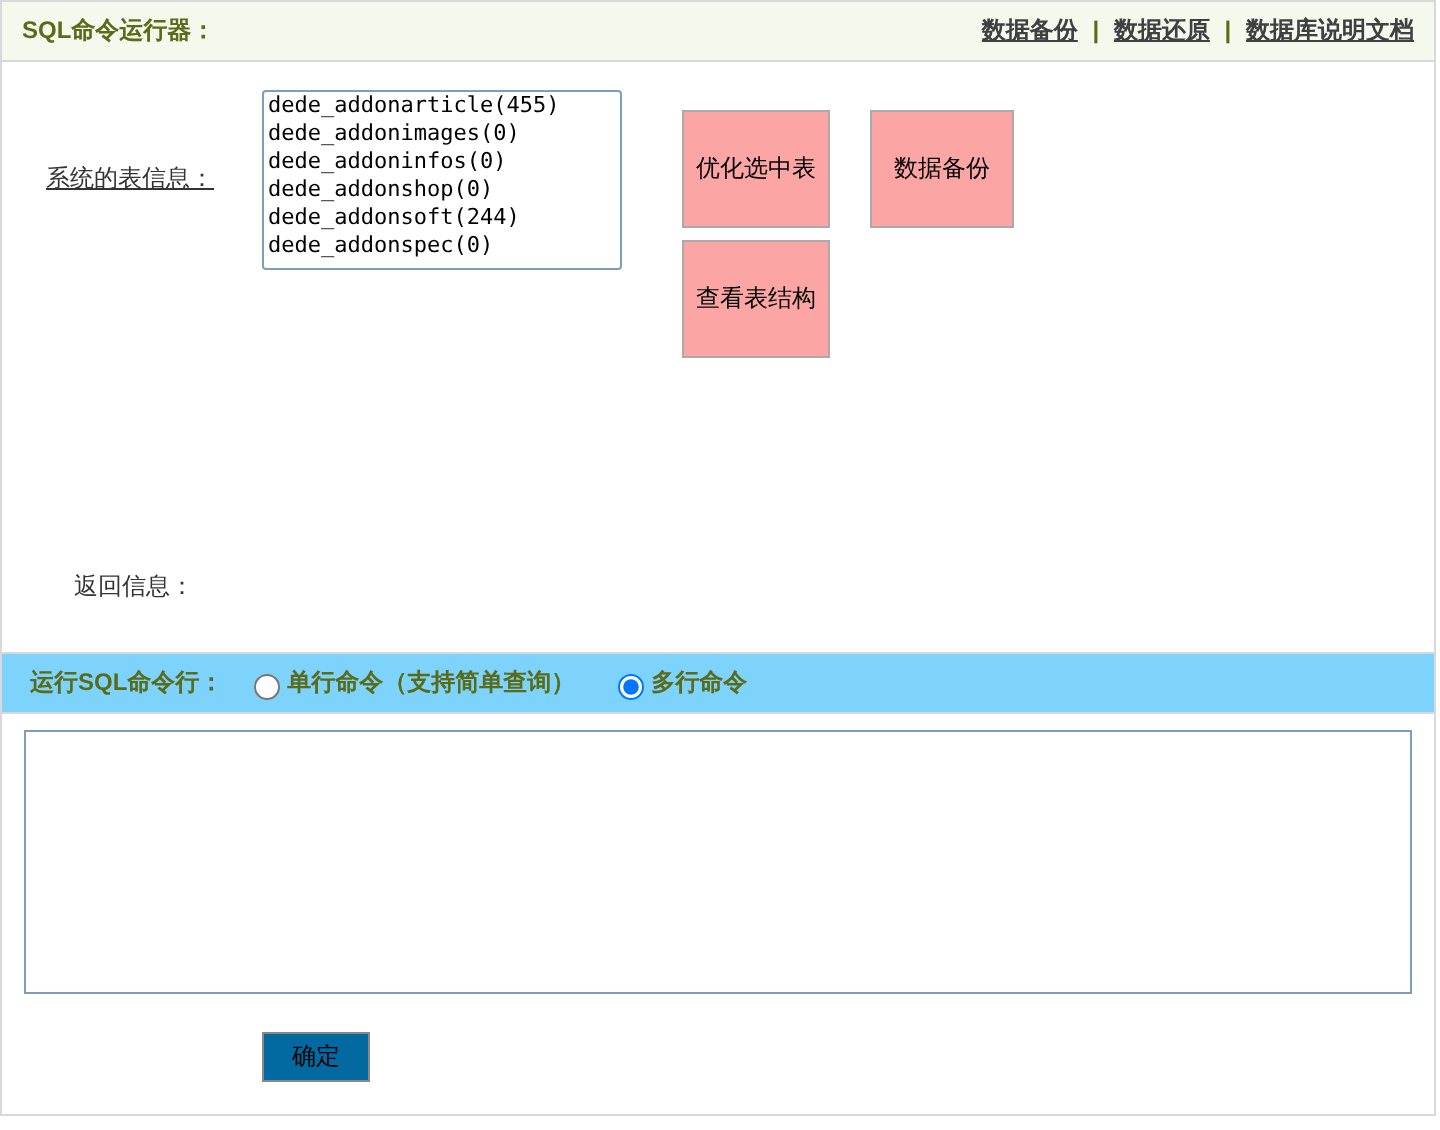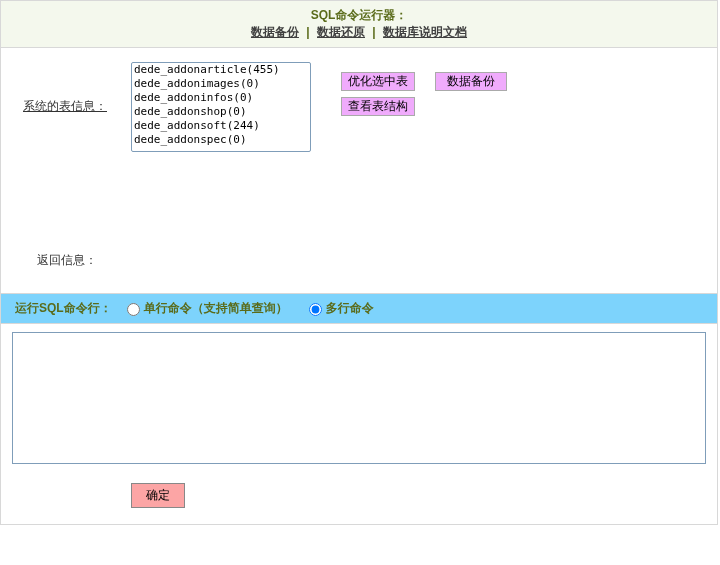--- a/index.html
+++ b/index.html
@@ -14,21 +14,20 @@
     width: 718px;
     border: 1px solid #d8d8d8;
   }
   .header {
     background: #f4f8ed;
     border-bottom: 1px solid #d8d8d8;
     display: flex;
     justify-content: space-between;
     align-items: center;
     padding: 6px 10px;
-    flex-direction: column;
   }
   .title {
     color: #5a6b1a;
     font-weight: bold;
   }
   .header-links {
     color: #5a6b1a;
     font-weight: bold;
   }
   .header-links a {
@@ -67,23 +66,23 @@
     padding-left: 20px;
     padding-top: 10px;
   }
   .btn-row {
     display: flex;
     margin-bottom: 6px;
   }
   .btn {
     font-family: "SimSun", "宋体", Arial, sans-serif;
     font-size: 12px;
-    background: #f0abfc;
+    background: #fca5a5;
     border: 1px solid #aaa;
-    padding: 0 6px;
+    padding: 20px 6px;
     cursor: pointer;
     min-width: 72px;
     text-align: center;
   }
   .btn-row .btn + .btn { margin-left: 20px; }
   .section-return {
     padding: 10px 10px 24px 36px;
     min-height: 110px;
     display: flex;
     align-items: flex-end;
@@ -97,21 +96,21 @@
     display: flex;
     align-items: center;
   }
   .sqlmode-label {
     color: #5a6b1a;
     font-weight: bold;
     margin-right: 10px;
   }
   .radio-wrap {
     display: flex;
-    align-items: flex-start;
+    align-items: flex-end;
     margin-right: 16px;
     color: #5a6b1a;
     font-weight: bold;
   }
   .radio-wrap input { margin-right: 4px; }
   .section-textarea {
     padding: 8px 10px 10px 11px;
   }
   .sql-textarea {
     width: 694px;
@@ -120,21 +119,21 @@
     font-size: 12px;
     border: 1px solid #7f9db9;
     resize: none;
   }
   .section-submit {
     padding: 6px 10px 16px 130px;
   }
   .submit-btn {
     font-family: "SimSun", "宋体", Arial, sans-serif;
     font-size: 12px;
-    background: #fca5a5;
+    background: #0369a1;
     border: 1px solid #888;
     padding: 3px 14px;
     cursor: pointer;
   }
 </style>
 </head>
 <body>
 
 <div class="wrap">
 

